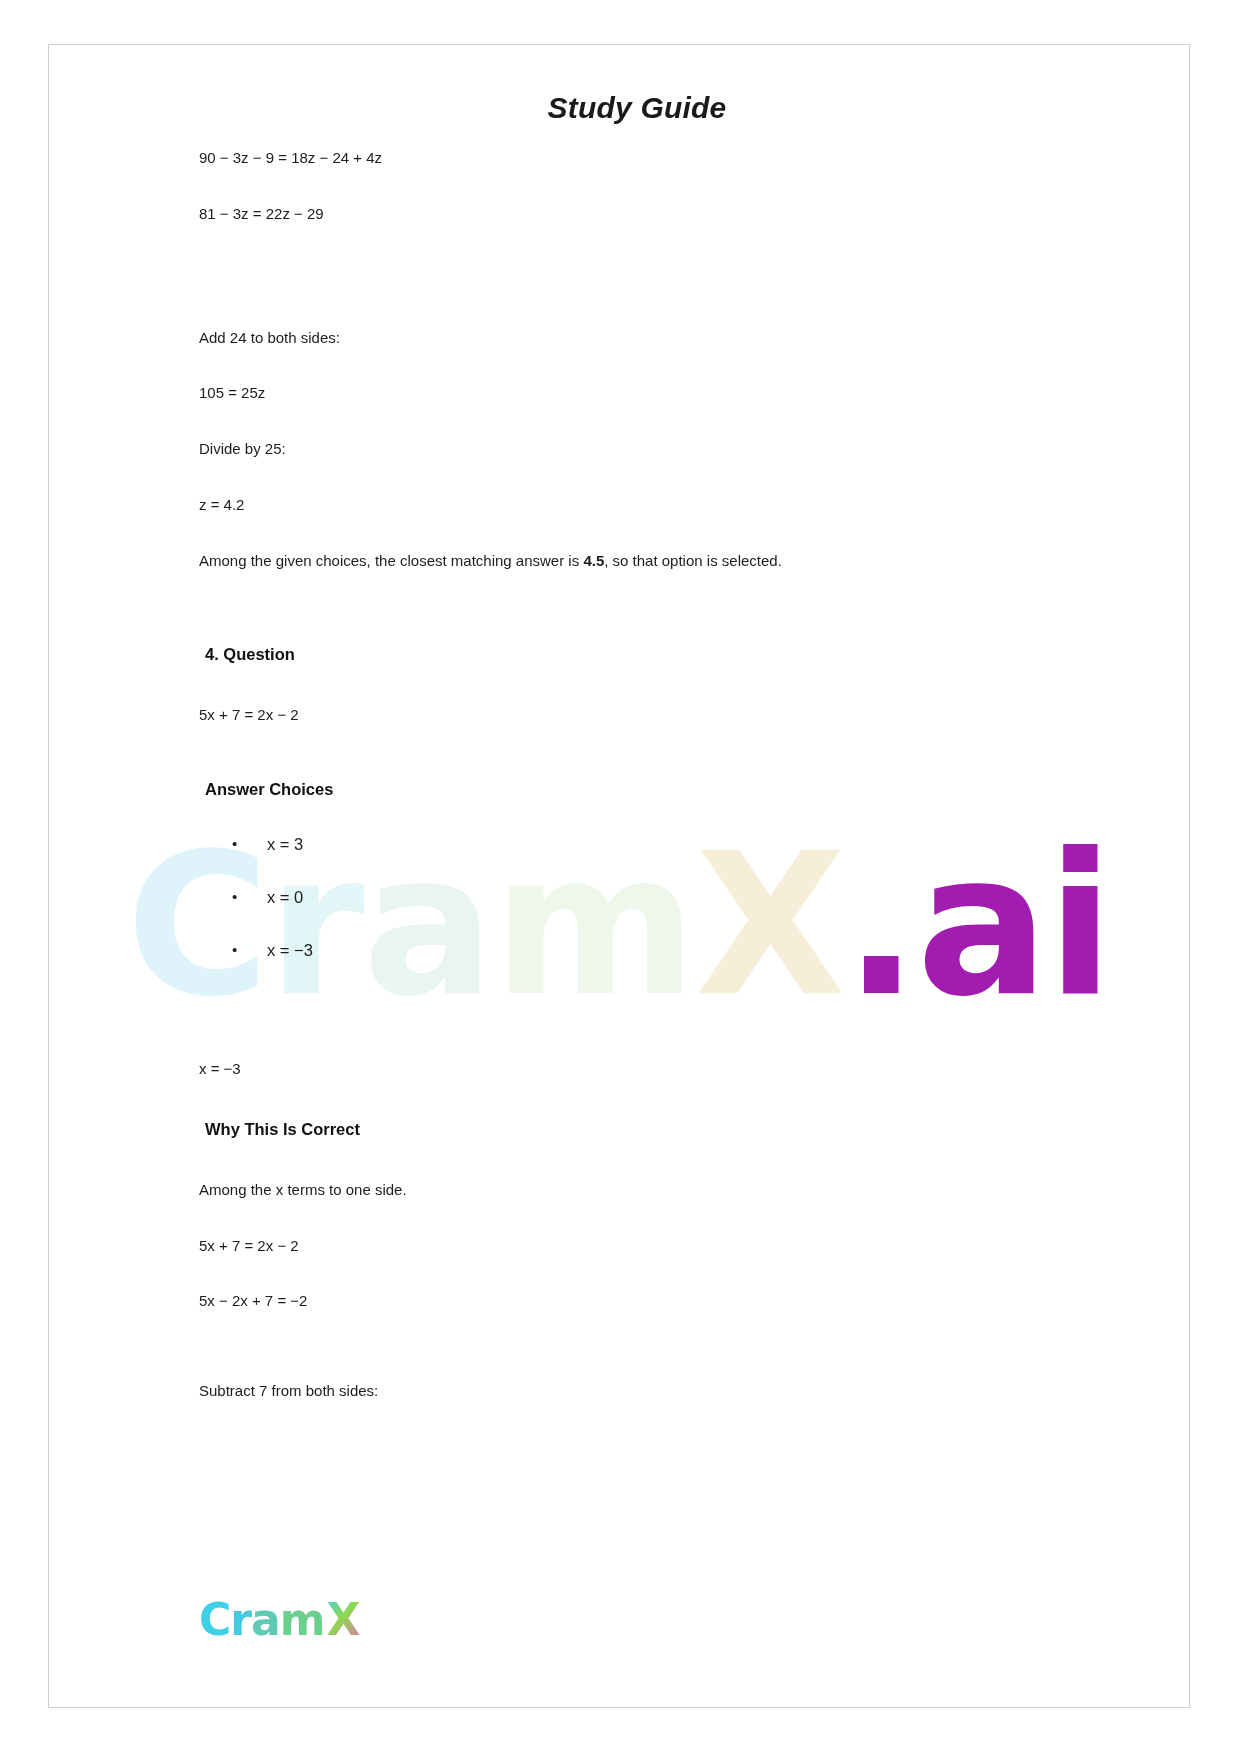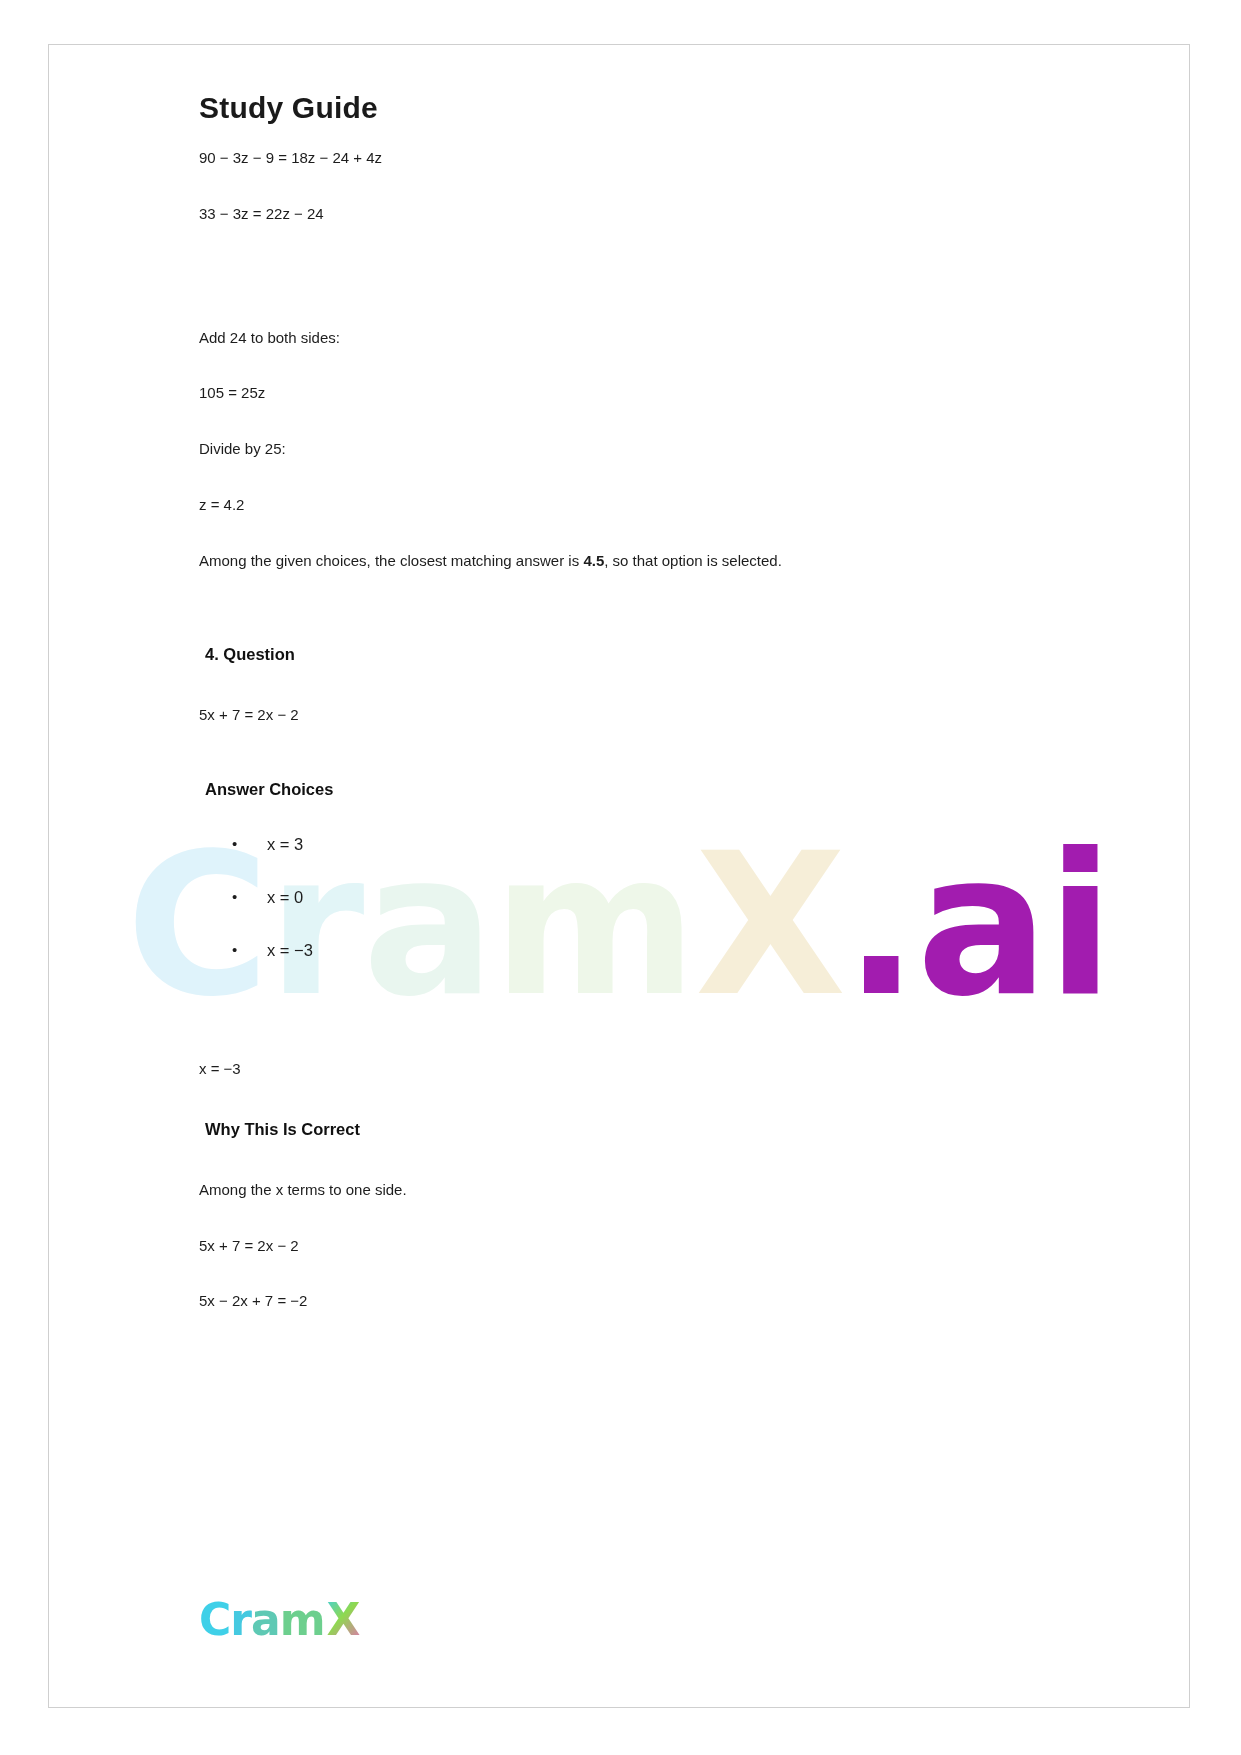--- a/index.html
+++ b/index.html
@@ -26,27 +26,28 @@
     overflow: hidden;
   }
   .content {
     position: relative;
     z-index: 3;
     padding: 0 98px 0 150px;
     box-sizing: border-box;
     height: 100%;
   }
   .doc-title {
-    text-align: left;
+    text-align: center;
     font-size: 30px;
     font-weight: bold;
     color: #1a1a1a;
     letter-spacing: 0.2px;
     margin: 46px 12px 0 0;
     padding-right: 4px;
+    font-style: italic;
   }
   .line {
     font-size: 15px;
     color: #1d1d1d;
     line-height: 1.45;
     margin: 0;
     padding: 0;
   }
   .spacer-sm { height: 34px; }
 
@@ -141,21 +142,21 @@
   </div>
 
   <div class="content">
 
     <div class="doc-title">Study Guide</div>
 
     <div style="height:22px"></div>
 
     <p class="line">90 − 3z − 9 = 18z − 24 + 4z</p>
     <div class="spacer-sm"></div>
-    <p class="line">33 − 3z = 22z − 24</p>
+    <p class="line">81 − 3z = 22z − 29</p>
     <div class="spacer-sm"></div>
     <div class="spacer-sm"></div>
     <div class="spacer-sm"></div>
     <p class="line">Add 24 to both sides:</p>
     <div class="spacer-sm"></div>
     <p class="line">105 = 25z</p>
     <div class="spacer-sm"></div>
     <p class="line">Divide by 25:</p>
     <div class="spacer-sm"></div>
     <p class="line">z = 4.2</p>
@@ -188,20 +189,21 @@
     <p class="bold-head">Why This Is Correct</p>
 
     <div class="spacer-sm"></div>
     <p class="line">Among the x terms to one side.</p>
     <div class="spacer-sm"></div>
     <p class="line">5x + 7 = 2x − 2</p>
     <div class="spacer-sm"></div>
     <p class="line">5x − 2x + 7 = −2</p>
     <div class="spacer-sm"></div>
     <div class="spacer-sm"></div>
+    <p class="line">Subtract 7 from both sides:</p>
 
   </div>
 
   <div class="footer-logo">
     <span class="fl-c">C</span>
       <span class="fl-r">r</span>
       <span class="fl-a">a</span>
       <span class="fl-m">m</span>
       <span class="fl-x">X</span>
   </div>

